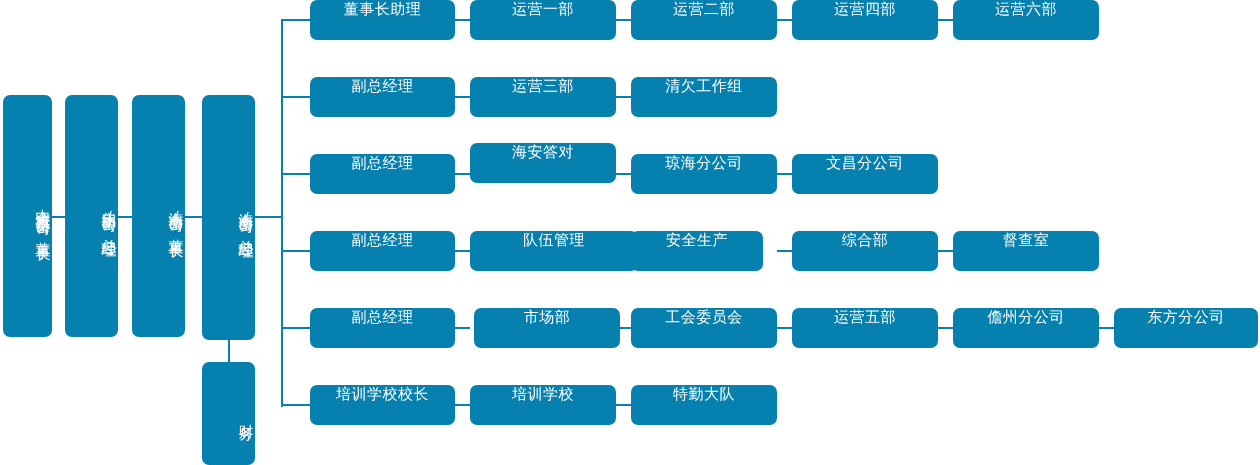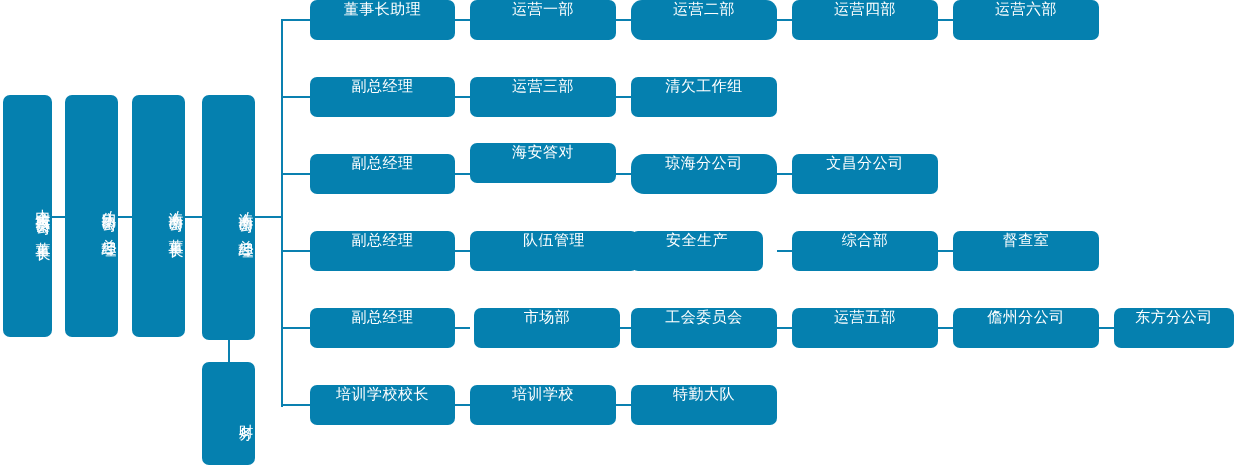--- a/index.html
+++ b/index.html
@@ -137,21 +137,21 @@
   <div class="node vert" style="left: 202px; top: 362px; width: 53px; height: 103px; background: rgb(5, 128, 175); color: rgb(255, 255, 255);">
     <span class="label">财务</span>
   </div>
 
   <div class="node horiz" style="left: 310px; top: 0px; width: 145px; background: rgb(5, 128, 175); color: rgb(255, 255, 255);">
     <span class="label">董事长助理</span>
   </div>
   <div class="node horiz" style="left: 470px; top: 0px; width: 146px; background: rgb(5, 128, 175); color: rgb(255, 255, 255);">
     <span class="label">运营一部</span>
   </div>
-  <div class="node horiz" style="left: 631px; top: 0px; width: 146px; background: rgb(5, 128, 175); color: rgb(255, 255, 255); border-radius: 11px;">
+  <div class="node horiz" style="left: 631px; top: 0px; width: 146px; background: rgb(5, 128, 175); color: rgb(255, 255, 255);">
     <span class="label">运营二部</span>
   </div>
   <div class="node horiz" style="left: 792px; top: 0px; width: 146px; background: rgb(5, 128, 175); color: rgb(255, 255, 255);">
     <span class="label">运营四部</span>
   </div>
   <div class="node horiz" style="left: 953px; top: 0px; width: 146px; background: rgb(5, 128, 175); color: rgb(255, 255, 255);">
     <span class="label">运营六部</span>
   </div>
 
   <div class="node horiz" style="left: 310px; top: 77px; width: 145px; background: rgb(5, 128, 175); color: rgb(255, 255, 255);">
@@ -163,21 +163,21 @@
   <div class="node horiz" style="left: 631px; top: 77px; width: 146px; background: rgb(5, 128, 175); color: rgb(255, 255, 255);">
     <span class="label">清欠工作组</span>
   </div>
 
   <div class="node horiz" style="left: 310px; top: 154px; width: 145px; background: rgb(5, 128, 175); color: rgb(255, 255, 255);">
     <span class="label">副总经理</span>
   </div>
   <div class="node horiz" style="left: 470px; top: 143px; width: 146px; background: rgb(5, 128, 175); color: rgb(255, 255, 255);">
     <span class="label">海安答对</span>
   </div>
-  <div class="node horiz" style="left: 631px; top: 154px; width: 146px; background: rgb(5, 128, 175); color: rgb(255, 255, 255); border-radius: 13px;">
+  <div class="node horiz" style="left: 631px; top: 154px; width: 146px; background: rgb(5, 128, 175); color: rgb(255, 255, 255);">
     <span class="label">琼海分公司</span>
   </div>
   <div class="node horiz" style="left: 792px; top: 154px; width: 146px; background: rgb(5, 128, 175); color: rgb(255, 255, 255);">
     <span class="label">文昌分公司</span>
   </div>
 
   <div class="node horiz" style="left: 310px; top: 231px; width: 145px; background: rgb(5, 128, 175); color: rgb(255, 255, 255);">
     <span class="label">副总经理</span>
   </div>
   <div class="node horiz" style="left: 470px; top: 231px; width: 168px; background: rgb(5, 128, 175); color: rgb(255, 255, 255);">
@@ -201,21 +201,21 @@
   </div>
   <div class="node horiz" style="left: 631px; top: 308px; width: 146px; background: rgb(5, 128, 175); color: rgb(255, 255, 255);">
     <span class="label">工会委员会</span>
   </div>
   <div class="node horiz" style="left: 792px; top: 308px; width: 146px; background: rgb(5, 128, 175); color: rgb(255, 255, 255);">
     <span class="label">运营五部</span>
   </div>
   <div class="node horiz" style="left: 953px; top: 308px; width: 146px; background: rgb(5, 128, 175); color: rgb(255, 255, 255);">
     <span class="label">儋州分公司</span>
   </div>
-  <div class="node horiz" style="left: 1114px; top: 308px; width: 120px; background: rgb(5, 128, 175); color: rgb(255, 255, 255);">
+  <div class="node horiz" style="left: 1114px; top: 308px; width: 144px; background: rgb(5, 128, 175); color: rgb(255, 255, 255);">
     <span class="label">东方分公司</span>
   </div>
 
   <div class="node horiz" style="left: 310px; top: 385px; width: 145px; background: rgb(5, 128, 175); color: rgb(255, 255, 255);">
     <span class="label">培训学校校长</span>
   </div>
   <div class="node horiz" style="left: 470px; top: 385px; width: 146px; background: rgb(5, 128, 175); color: rgb(255, 255, 255);">
     <span class="label">培训学校</span>
   </div>
   <div class="node horiz" style="left: 631px; top: 385px; width: 146px; background: rgb(5, 128, 175); color: rgb(255, 255, 255);">

